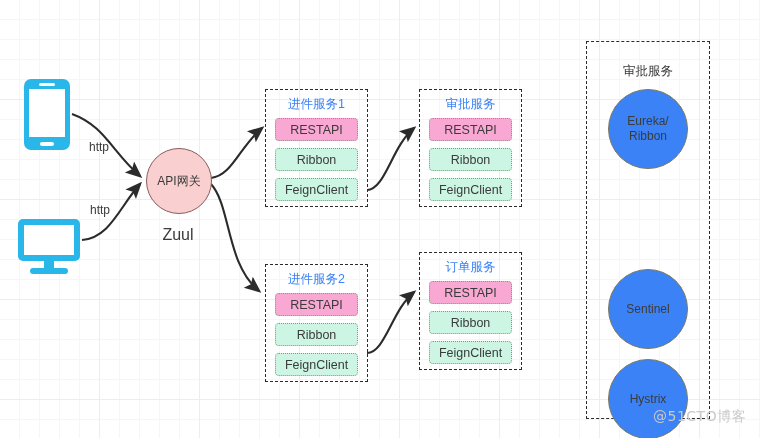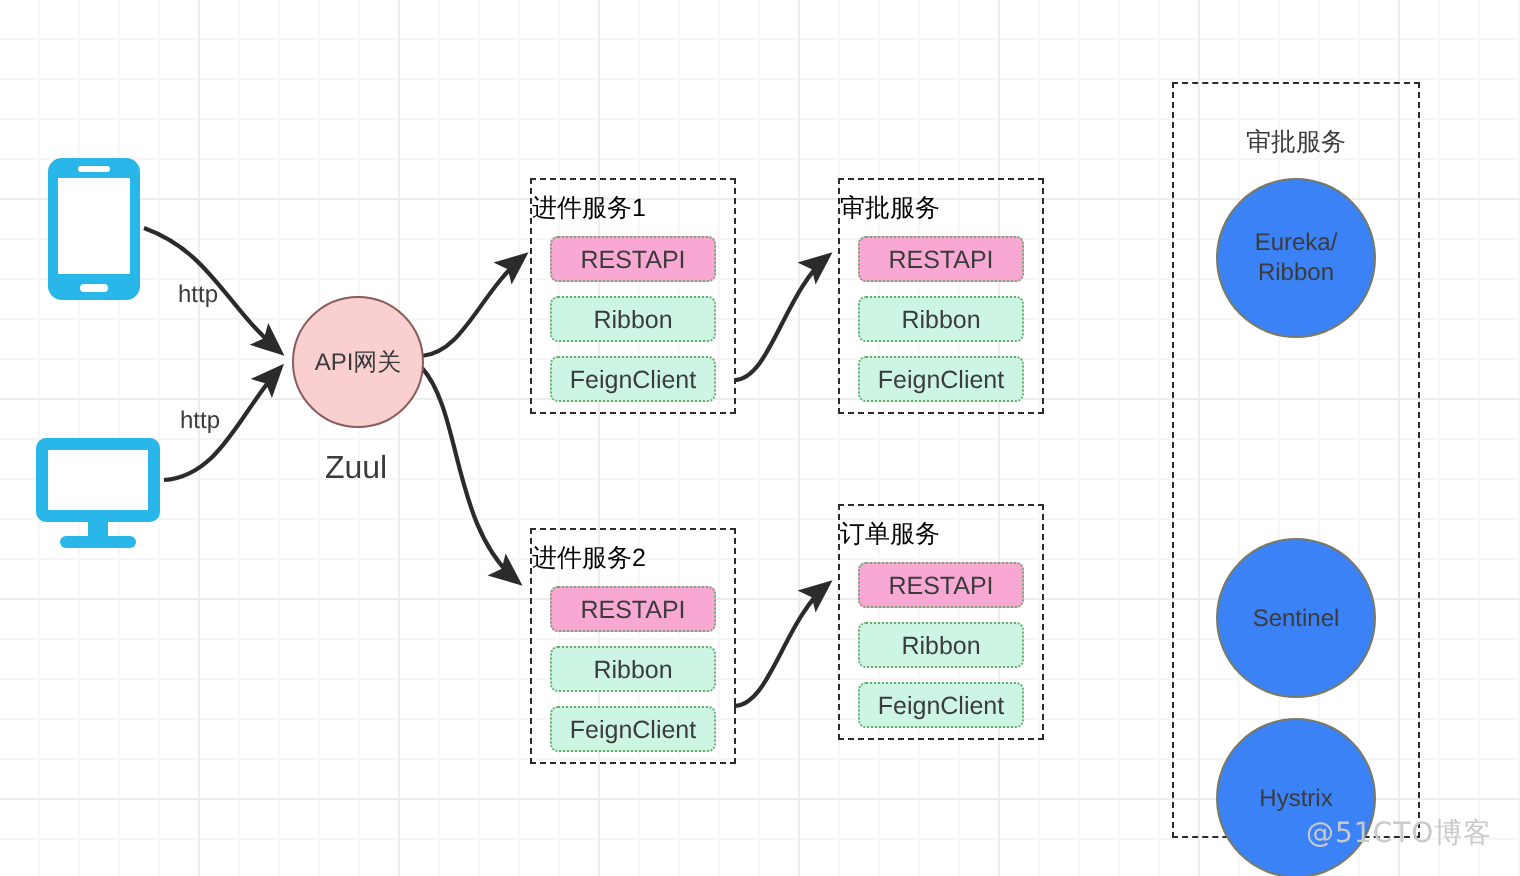--- a/index.html
+++ b/index.html
@@ -54,21 +54,21 @@
     position:absolute;left:146px;top:226px;width:64px;text-align:center;font-size:16px;color:#3b3b3b;
   }
   .edge-label{position:absolute;font-size:12px;color:#3b3b3b;}
 
   
   .service{
     position:absolute;border:1.6px dashed #2b2b2b;background:transparent;
     box-sizing:border-box;
   }
   .service .title{
-    font-size:12.5px;color:#000000;margin-top:6px;margin-bottom:5px;
+    text-align:center;font-size:12.5px;color:#3b82f6;margin-top:6px;margin-bottom:5px;
   }
   .layer-box{
     margin:0 9px 7px 9px;height:23px;border:1.4px dotted #6ea86e;border-radius:4px;
     display:flex;align-items:center;justify-content:center;font-size:12.5px;color:#3b3b3b;
     box-sizing:border-box;
   }
   .layer-box.api{background:#f9a8d4;}
   .layer-box.mid{background:#ccf5e3;}
 
   

